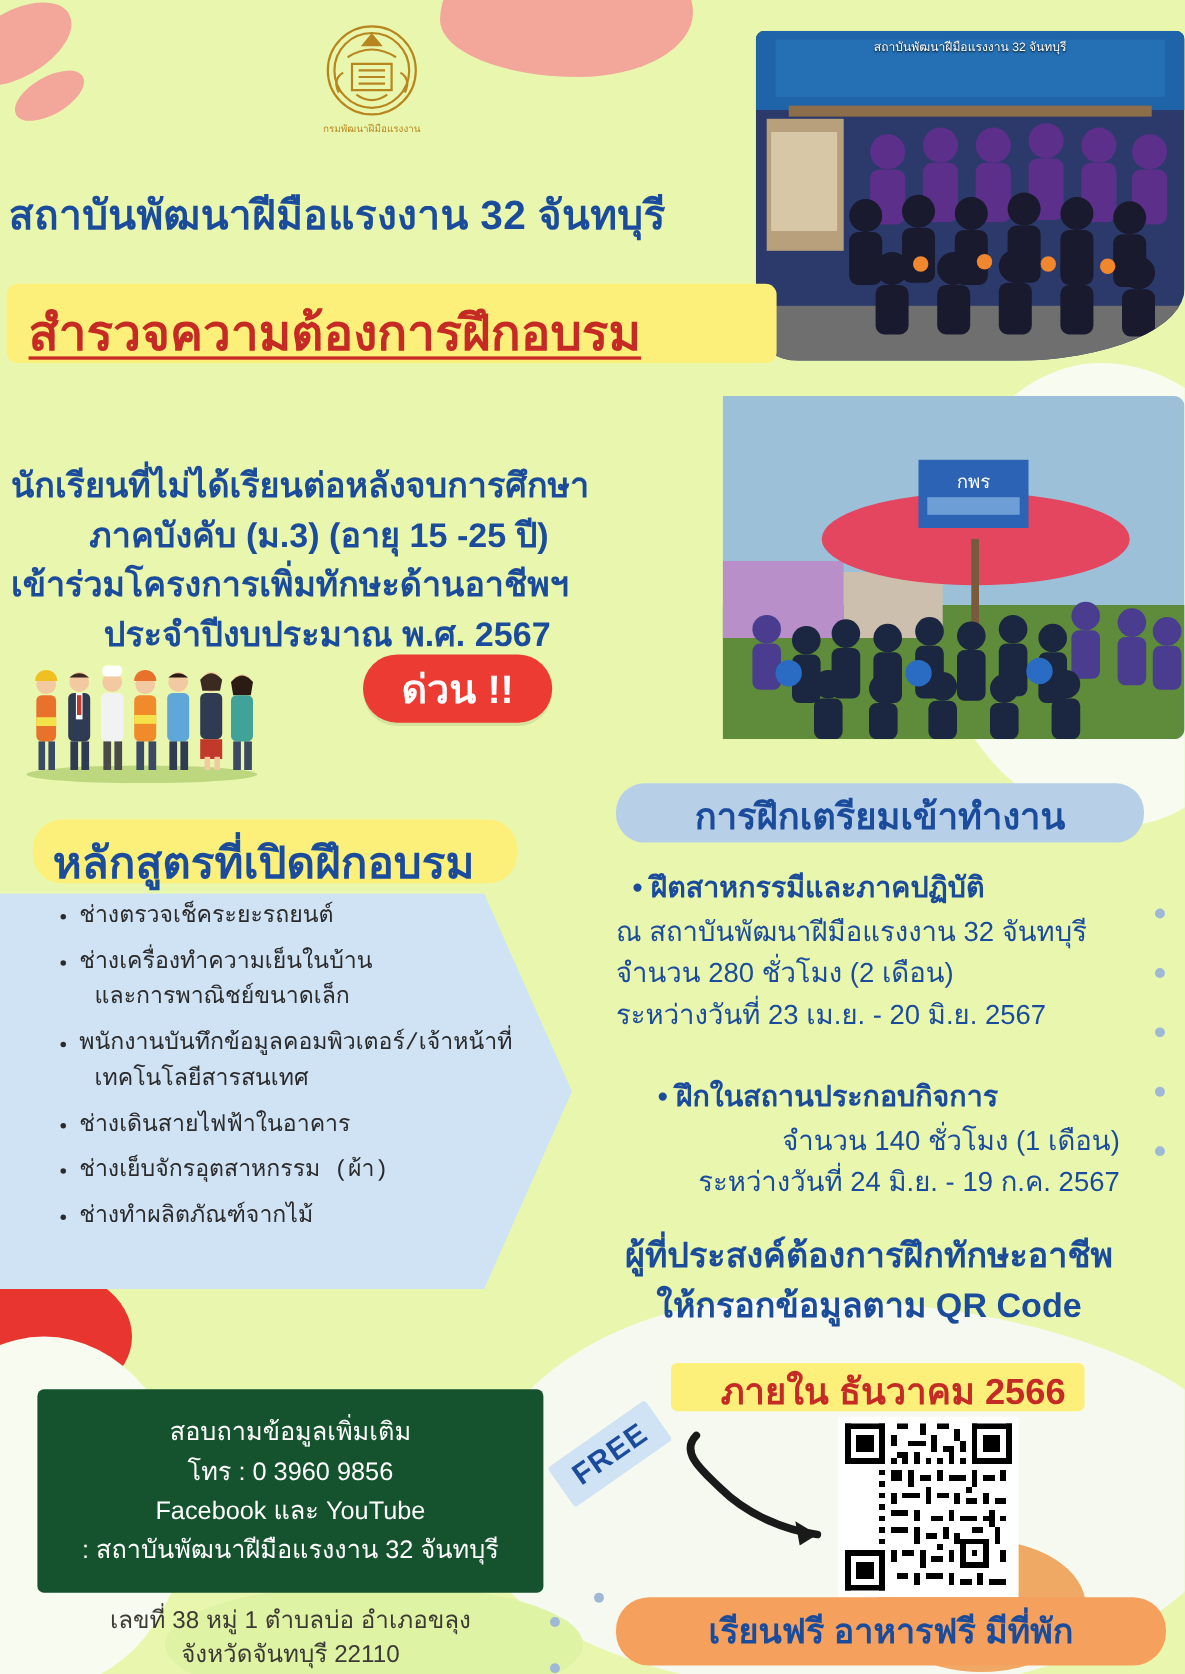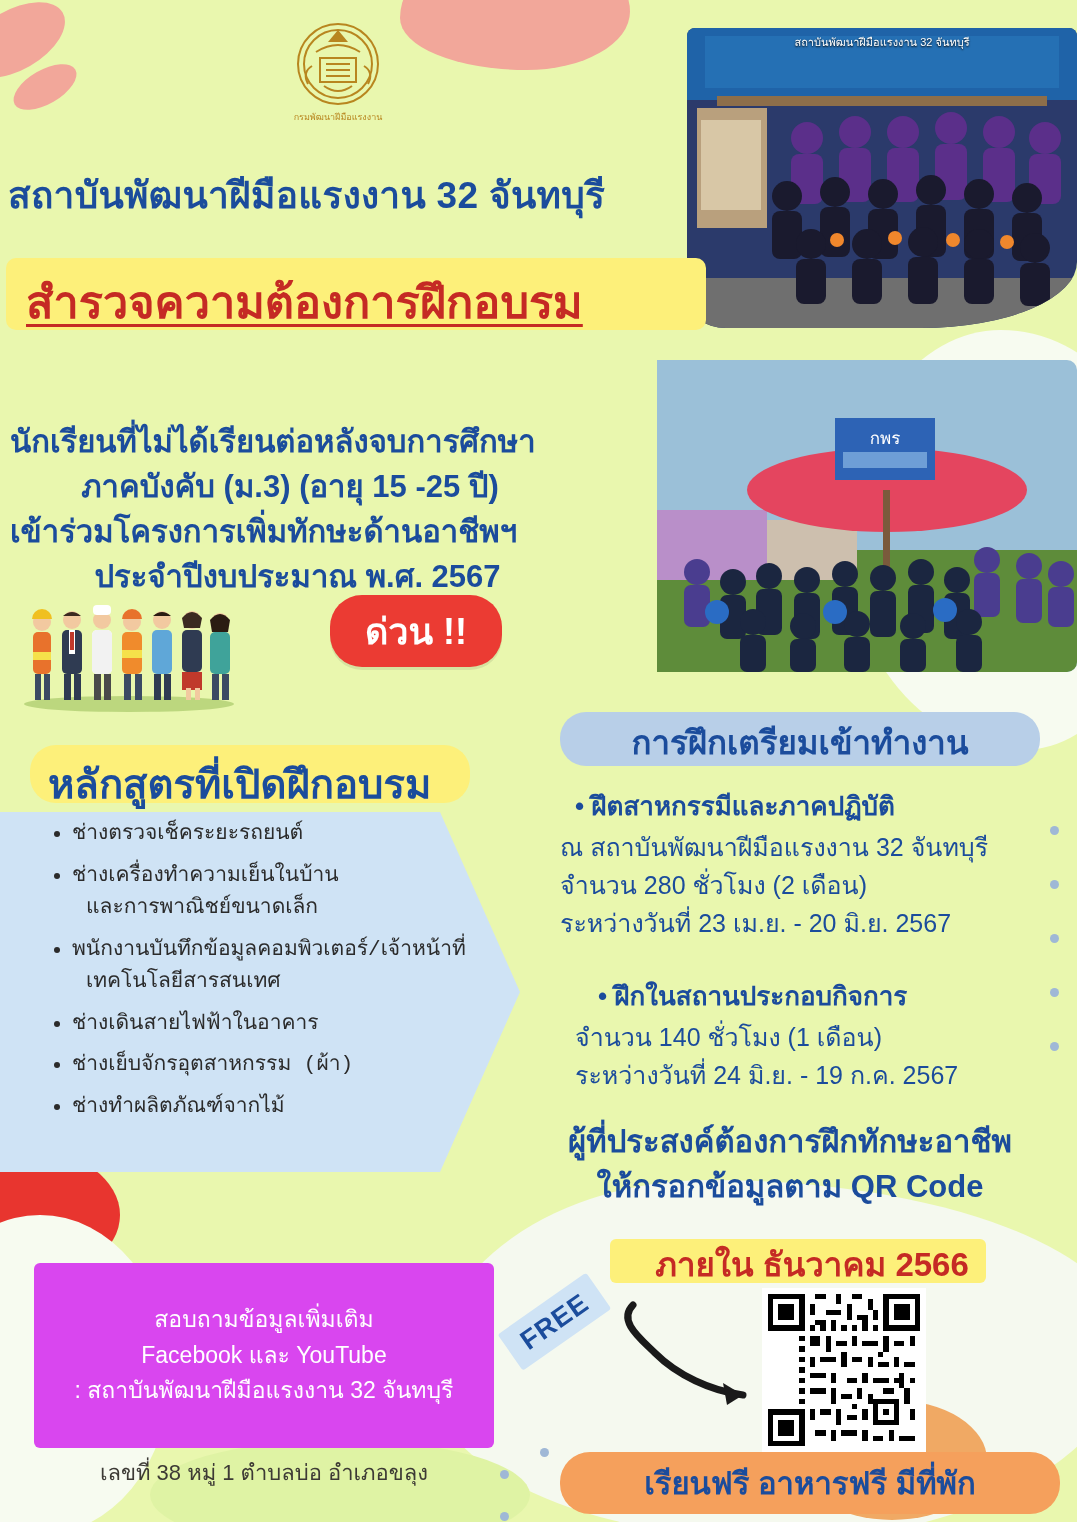--- a/index.html
+++ b/index.html
@@ -37,21 +37,21 @@
   .headline-txt{position:absolute;left:20px;top:8px;font-size:45px;font-weight:bold;color:#c52a24;text-decoration:underline;text-decoration-thickness:3px;text-underline-offset:6px;}
 
   
   .para{position:absolute;left:10px;top:372px;width:640px;color:#1b4c9c;font-size:31px;font-weight:bold;line-height:1.45;}
   .para .l1{display:block;margin-top:48px;}
   .para .l2{display:block;text-align:center;width:560px;}
   .para .l3{display:block;}
   .para .l4{display:block;text-align:center;width:575px;}
 
   
-  .urgent{position:absolute;left:330px;top:595px;width:172px;height:72px;background:#eb3b33;border-radius:32px;color:#ffffff;font-size:36px;font-weight:bold;display:flex;align-items:center;justify-content:center;box-shadow:0 3px 0 rgba(0,0,0,.08);}
+  .urgent{position:absolute;left:330px;top:595px;width:172px;height:62px;background:#eb3b33;border-radius:32px;color:#ffffff;font-size:36px;font-weight:bold;display:flex;align-items:center;justify-content:center;box-shadow:0 3px 0 rgba(0,0,0,.08);}
 
   
   .photo{position:absolute;overflow:hidden;}
   .photo1{right:0;top:28px;width:390px;height:300px;border-radius:8px 8px 40% 10%/8px 8px 22% 10%;}
   .photo2{right:0;top:360px;width:420px;height:312px;border-radius:10px;padding-left:31px;}
   .photo-cap{position:absolute;color:#fff;font-size:11px;top:5px;left:0;right:0;text-align:center;text-shadow:0 1px 2px #000;}
 
   
   .people{position:absolute;left:14px;top:592px;width:230px;height:120px;}
 
@@ -65,37 +65,37 @@
 
   
   .train-title-bg{position:absolute;left:560px;top:712px;width:480px;height:54px;background:#b8cfe8;border-radius:26px;}
   .train-title{position:absolute;left:580px;top:716px;width:440px;text-align:center;font-size:33px;font-weight:bold;color:#1b4c9c;}
 
   .bullet-head{position:absolute;font-size:26px;font-weight:bold;color:#1b4c9c;}
   .bh1{left:575px;top:785px;}
   .bh2{left:598px;top:975px;}
   .train-lines{position:absolute;color:#1b4c9c;font-size:25px;line-height:1.52;}
   .tl1{left:560px;top:828px;width:480px;}
-  .tl2{left:575px;top:1018px;width:470px;text-align:left;}
+  .tl2{left:548px;top:1018px;width:470px;text-align:right;}
 
   .wish{position:absolute;left:520px;top:1120px;width:540px;text-align:center;color:#1b4c9c;font-size:31px;font-weight:bold;line-height:1.45;}
   .deadline-bg{position:absolute;left:610px;top:1239px;width:376px;height:44px;background:#fdf07a;border-radius:6px;}
   .deadline{position:absolute;left:610px;top:1238px;width:404px;text-align:center;color:#c52a24;font-size:33px;font-weight:bold;}
 
   
   .qr-frame{position:absolute;left:762px;top:1288px;width:164px;height:164px;background:#fff;padding:6px;box-sizing:border-box;}
   .qr-canvas{width:100%;height:100%;}
   .arrow-curve{position:absolute;left:615px;top:1295px;width:150px;height:130px;}
 
   
   .free-tag{position:absolute;left:510px;top:1296px;width:110px;height:78px;transform:rotate(-35deg);}
   .free-tag .tag-body{width:108px;height:44px;background:#cfe3f5;display:flex;align-items:center;justify-content:center;color:#1b4c9c;font-weight:bold;font-size:27px;letter-spacing:1px;border-radius:3px;}
 
   
-  .contact-box{position:absolute;left:34px;top:1263px;width:460px;height:185px;background:#d946ef;border-radius:6px;color:#fff;display:flex;flex-direction:column;align-items:center;justify-content:center;font-size:23px;line-height:1.55;}
+  .contact-box{position:absolute;left:34px;top:1263px;width:460px;height:185px;background:#14532d;border-radius:6px;color:#fff;display:flex;flex-direction:column;align-items:center;justify-content:center;font-size:23px;line-height:1.55;}
   .address{position:absolute;left:34px;top:1458px;width:460px;text-align:center;color:#3d3a35;font-size:22px;line-height:1.4;}
 
   
   .banner{position:absolute;left:560px;top:1452px;width:500px;height:62px;background:#f5a05c;border-radius:30px;display:flex;align-items:center;justify-content:center;color:#1b4c9c;font-size:31px;font-weight:bold;}
 
   ul{margin:0;padding-left:26px;font-family:Liberation Mono, monospace;}
 </style>
 </head>
 <body>
 
@@ -491,20 +491,22 @@
       <rect x="8" y="15" width="1" height="1"></rect>
         <rect x="16" y="21" width="1" height="1"></rect>
       <rect x="21" y="11" width="1" height="1"></rect>
         <rect x="24" y="16" width="1" height="1"></rect>
     </g>
   </svg>
 </div>
 
 <div class="contact-box">
   <div>สอบถามข้อมูลเพิ่มเติม</div>
+  <div>โทร : 0 3960 9856</div>
   <div>Facebook และ YouTube</div>
   <div>: สถาบันพัฒนาฝีมือแรงงาน 32 จันทบุรี</div>
 </div>
 <div class="address">
   <div>เลขที่ 38 หมู่ 1 ตำบลบ่อ อำเภอขลุง</div>
+  <div>จังหวัดจันทบุรี 22110</div>
 </div>
 
 <div class="banner">เรียนฟรี  อาหารฟรี  มีที่พัก</div>
 
 </body></html>

